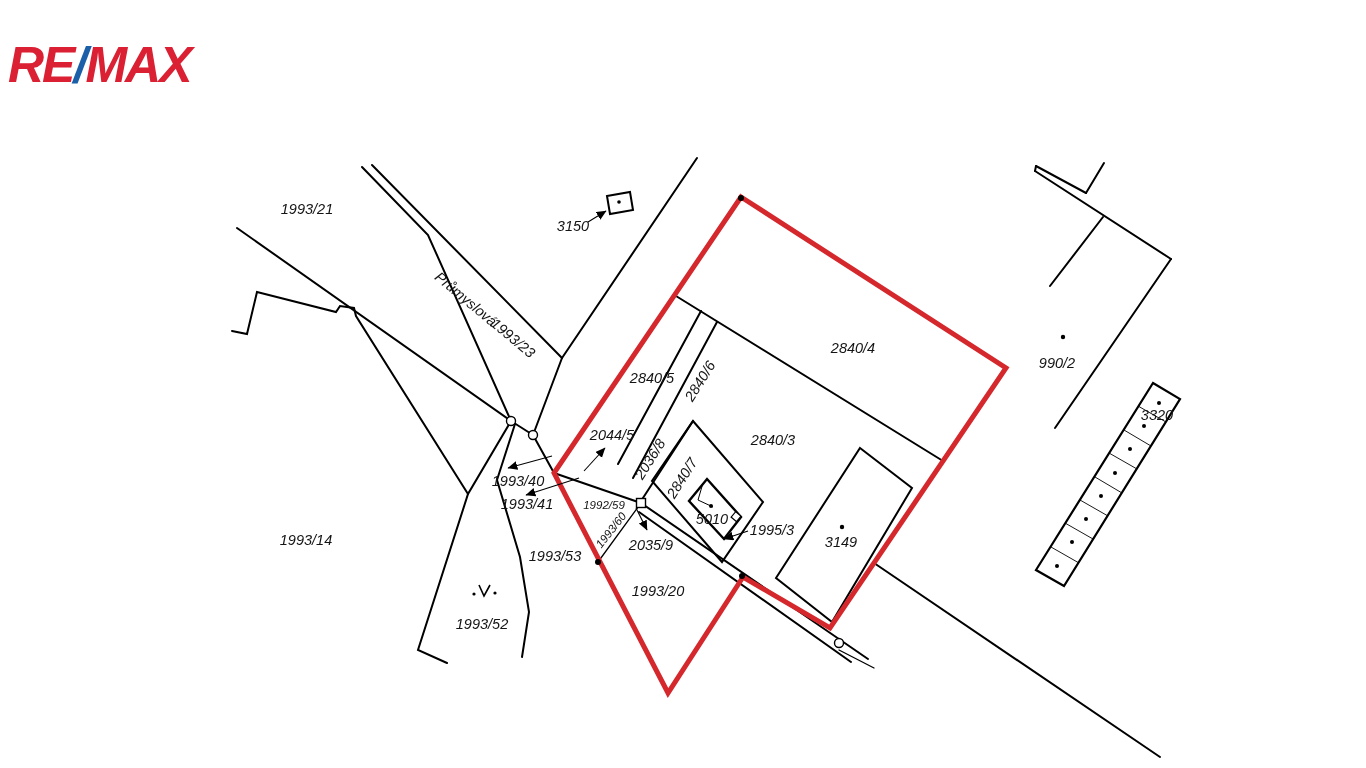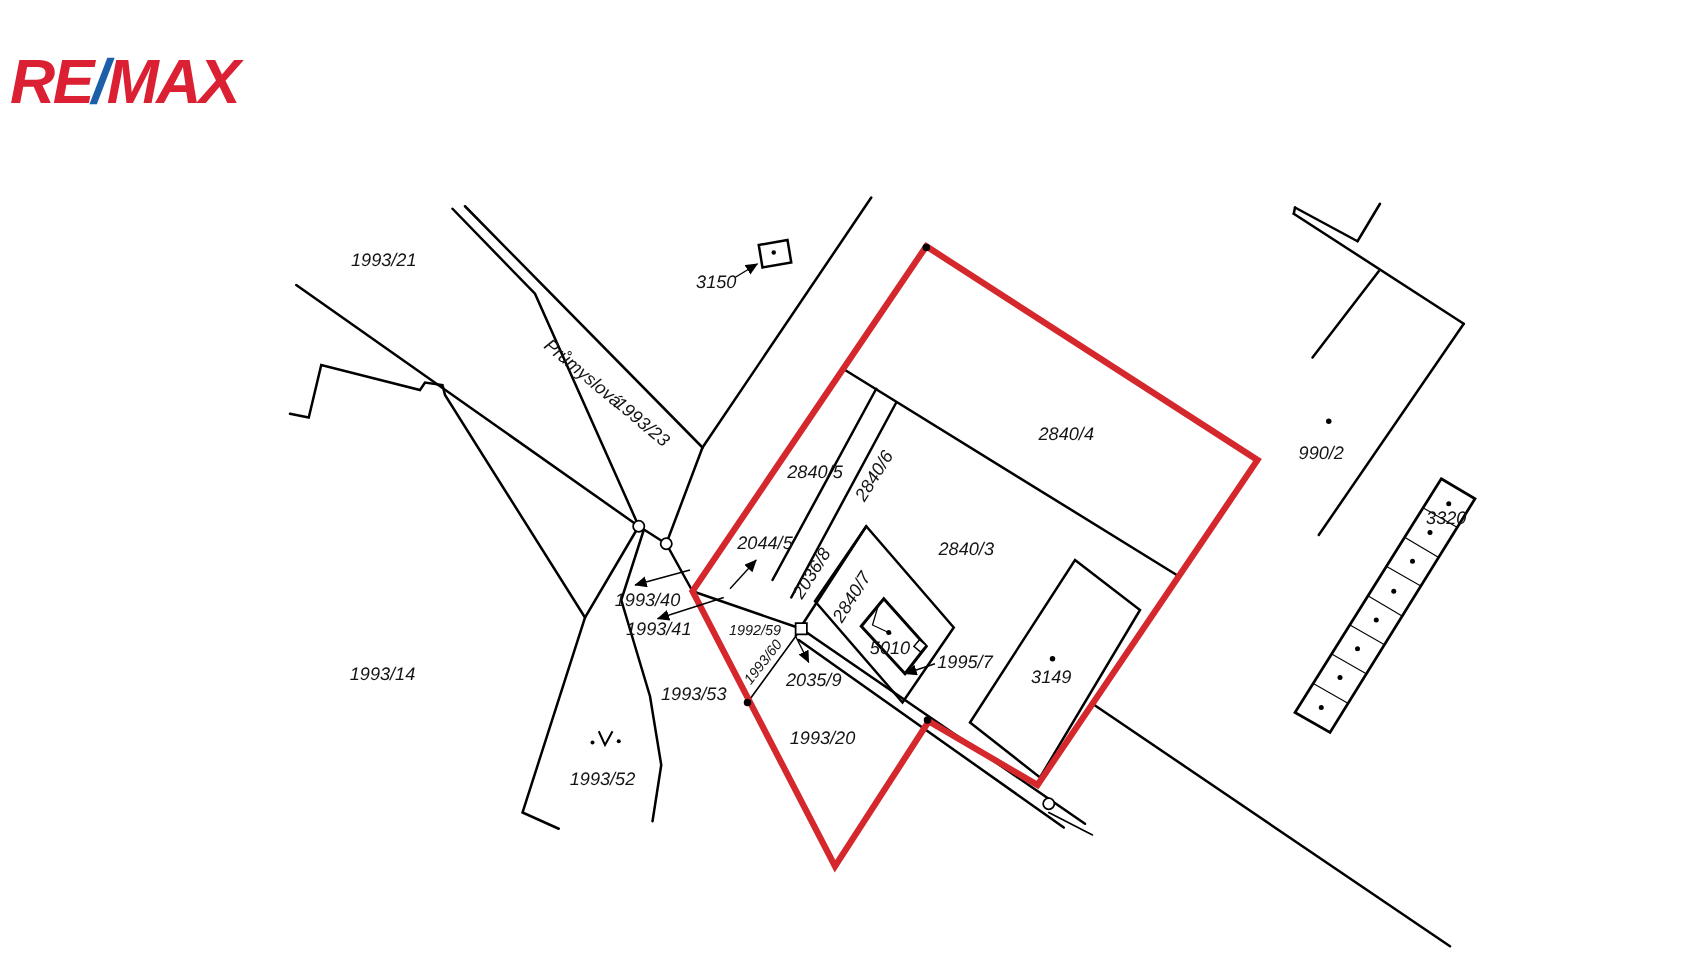--- a/index.html
+++ b/index.html
@@ -152,21 +152,21 @@
   <div class="lbl rm58" style="left:700px;top:381px">2840/6</div>
   <div class="lbl" style="left:1157px;top:415px">3320</div>
   <div class="lbl" style="left:612px;top:435px">2044/5</div>
   <div class="lbl" style="left:773px;top:440px">2840/3</div>
   <div class="lbl rm58" style="left:650px;top:459px">2036/8</div>
   <div class="lbl" style="left:518px;top:481px">1993/40</div>
   <div class="lbl rm58" style="left:682px;top:478px">2840/7</div>
   <div class="lbl" style="left:527px;top:504px">1993/41</div>
   <div class="lbl small" style="left:604px;top:505px">1992/59</div>
   <div class="lbl" style="left:712px;top:519px">5010</div>
-  <div class="lbl" style="left:772px;top:530px">1995/7</div>
+  <div class="lbl" style="left:772px;top:530px">1995/3</div>
   <div class="lbl small rm52" style="left:611px;top:530px">1993/60</div>
   <div class="lbl" style="left:306px;top:540px">1993/14</div>
   <div class="lbl" style="left:841px;top:542px">3149</div>
   <div class="lbl" style="left:651px;top:545px">2035/9</div>
   <div class="lbl" style="left:555px;top:556px">1993/53</div>
   <div class="lbl" style="left:658px;top:591px">1993/20</div>
   <div class="lbl" style="left:482px;top:624px">1993/52</div>
 
 </div>
 

